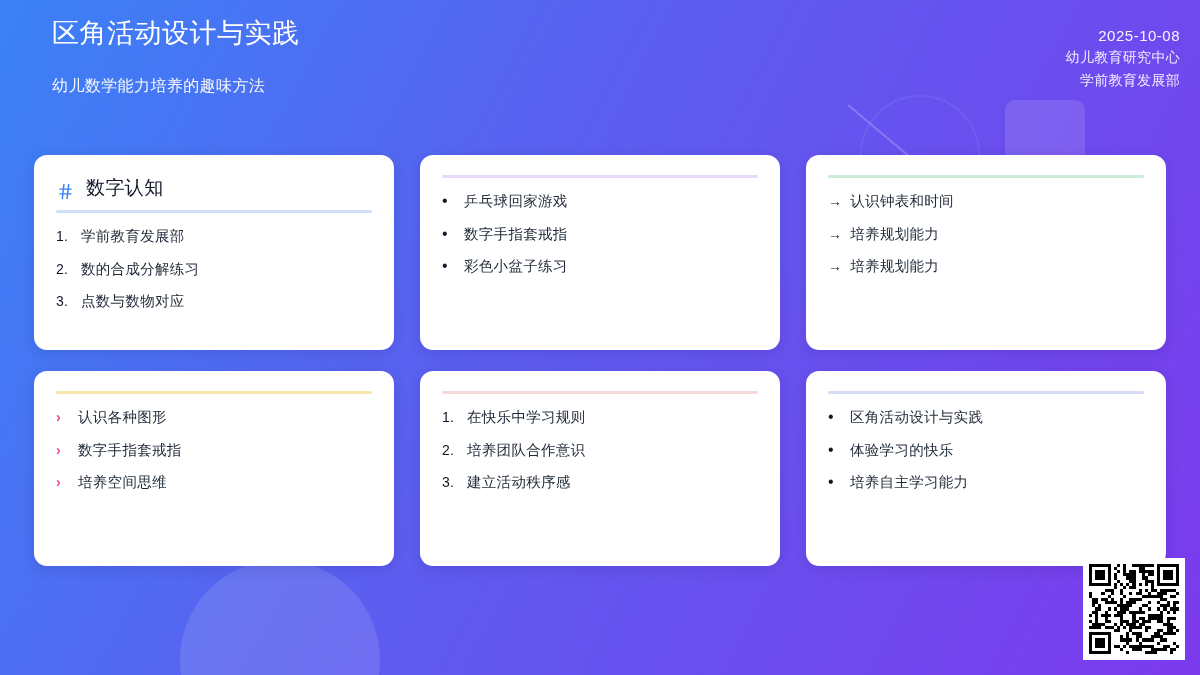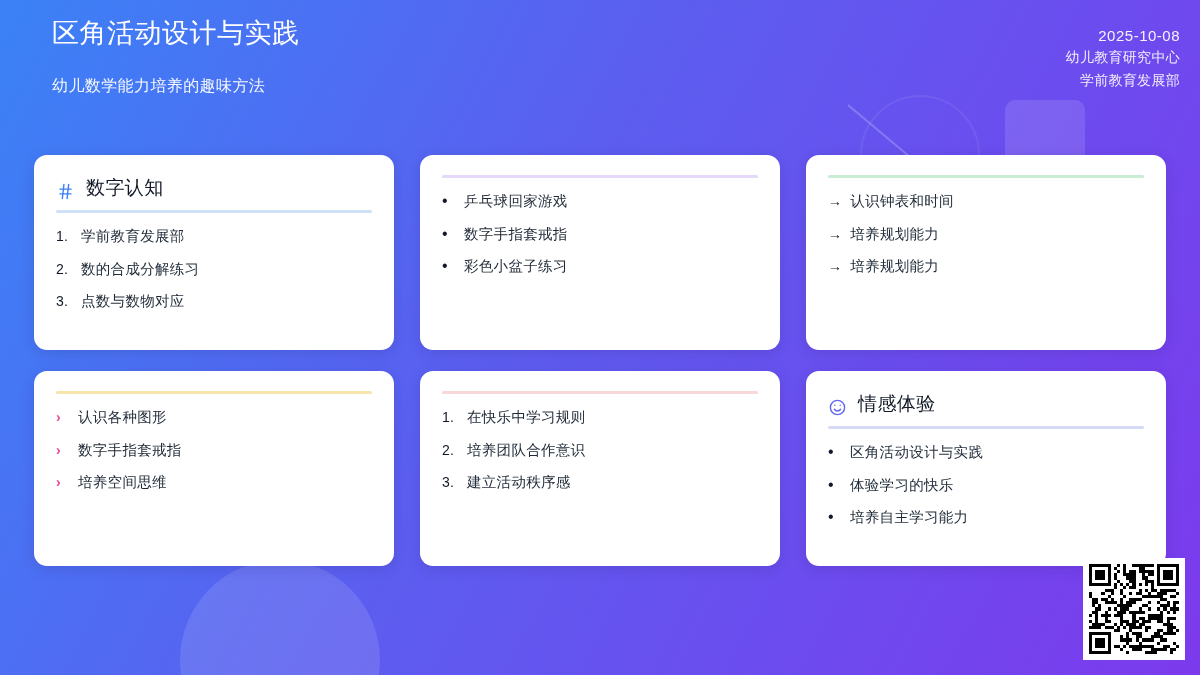--- a/index.html
+++ b/index.html
@@ -285,33 +285,20 @@
             <span class="marker num" style="color: rgb(17, 24, 39);">2.</span>
             <span>培养团队合作意识</span>
           </li>
           <li>
             <span class="marker num" style="color: rgb(17, 24, 39);">3.</span>
             <span>建立活动秩序感</span>
           </li>
         </ul>
       </div>
       <div class="card">
-        <div class="card-head">
-          <span class="card-icon">
-            <svg viewBox="0 0 24 24">
-              <g fill="none" stroke="#6366f1" stroke-width="1.8" stroke-linecap="round" stroke-linejoin="round">
-                <circle cx="12" cy="12" r="9"></circle>
-                <line x1="8.6" y1="9.2" x2="8.62" y2="9.2"></line>
-                <line x1="15.4" y1="9.2" x2="15.42" y2="9.2"></line>
-                <path d="M8 14.2c1.1 1.5 2.5 2.2 4 2.2s2.9-.7 4-2.2"></path>
-              </g>
-            </svg>
-          </span>
-          <span class="card-title">情感体验</span>
-        </div>
         <div class="card-rule" style="background: rgb(215, 218, 246);"></div>
         <ul class="card-list">
           <li>
             <span class="marker bullet" style="color: rgb(17, 24, 39);">•</span>
             <span>区角活动设计与实践</span>
           </li>
           <li>
             <span class="marker bullet" style="color: rgb(17, 24, 39);">•</span>
             <span>体验学习的快乐</span>
           </li>

